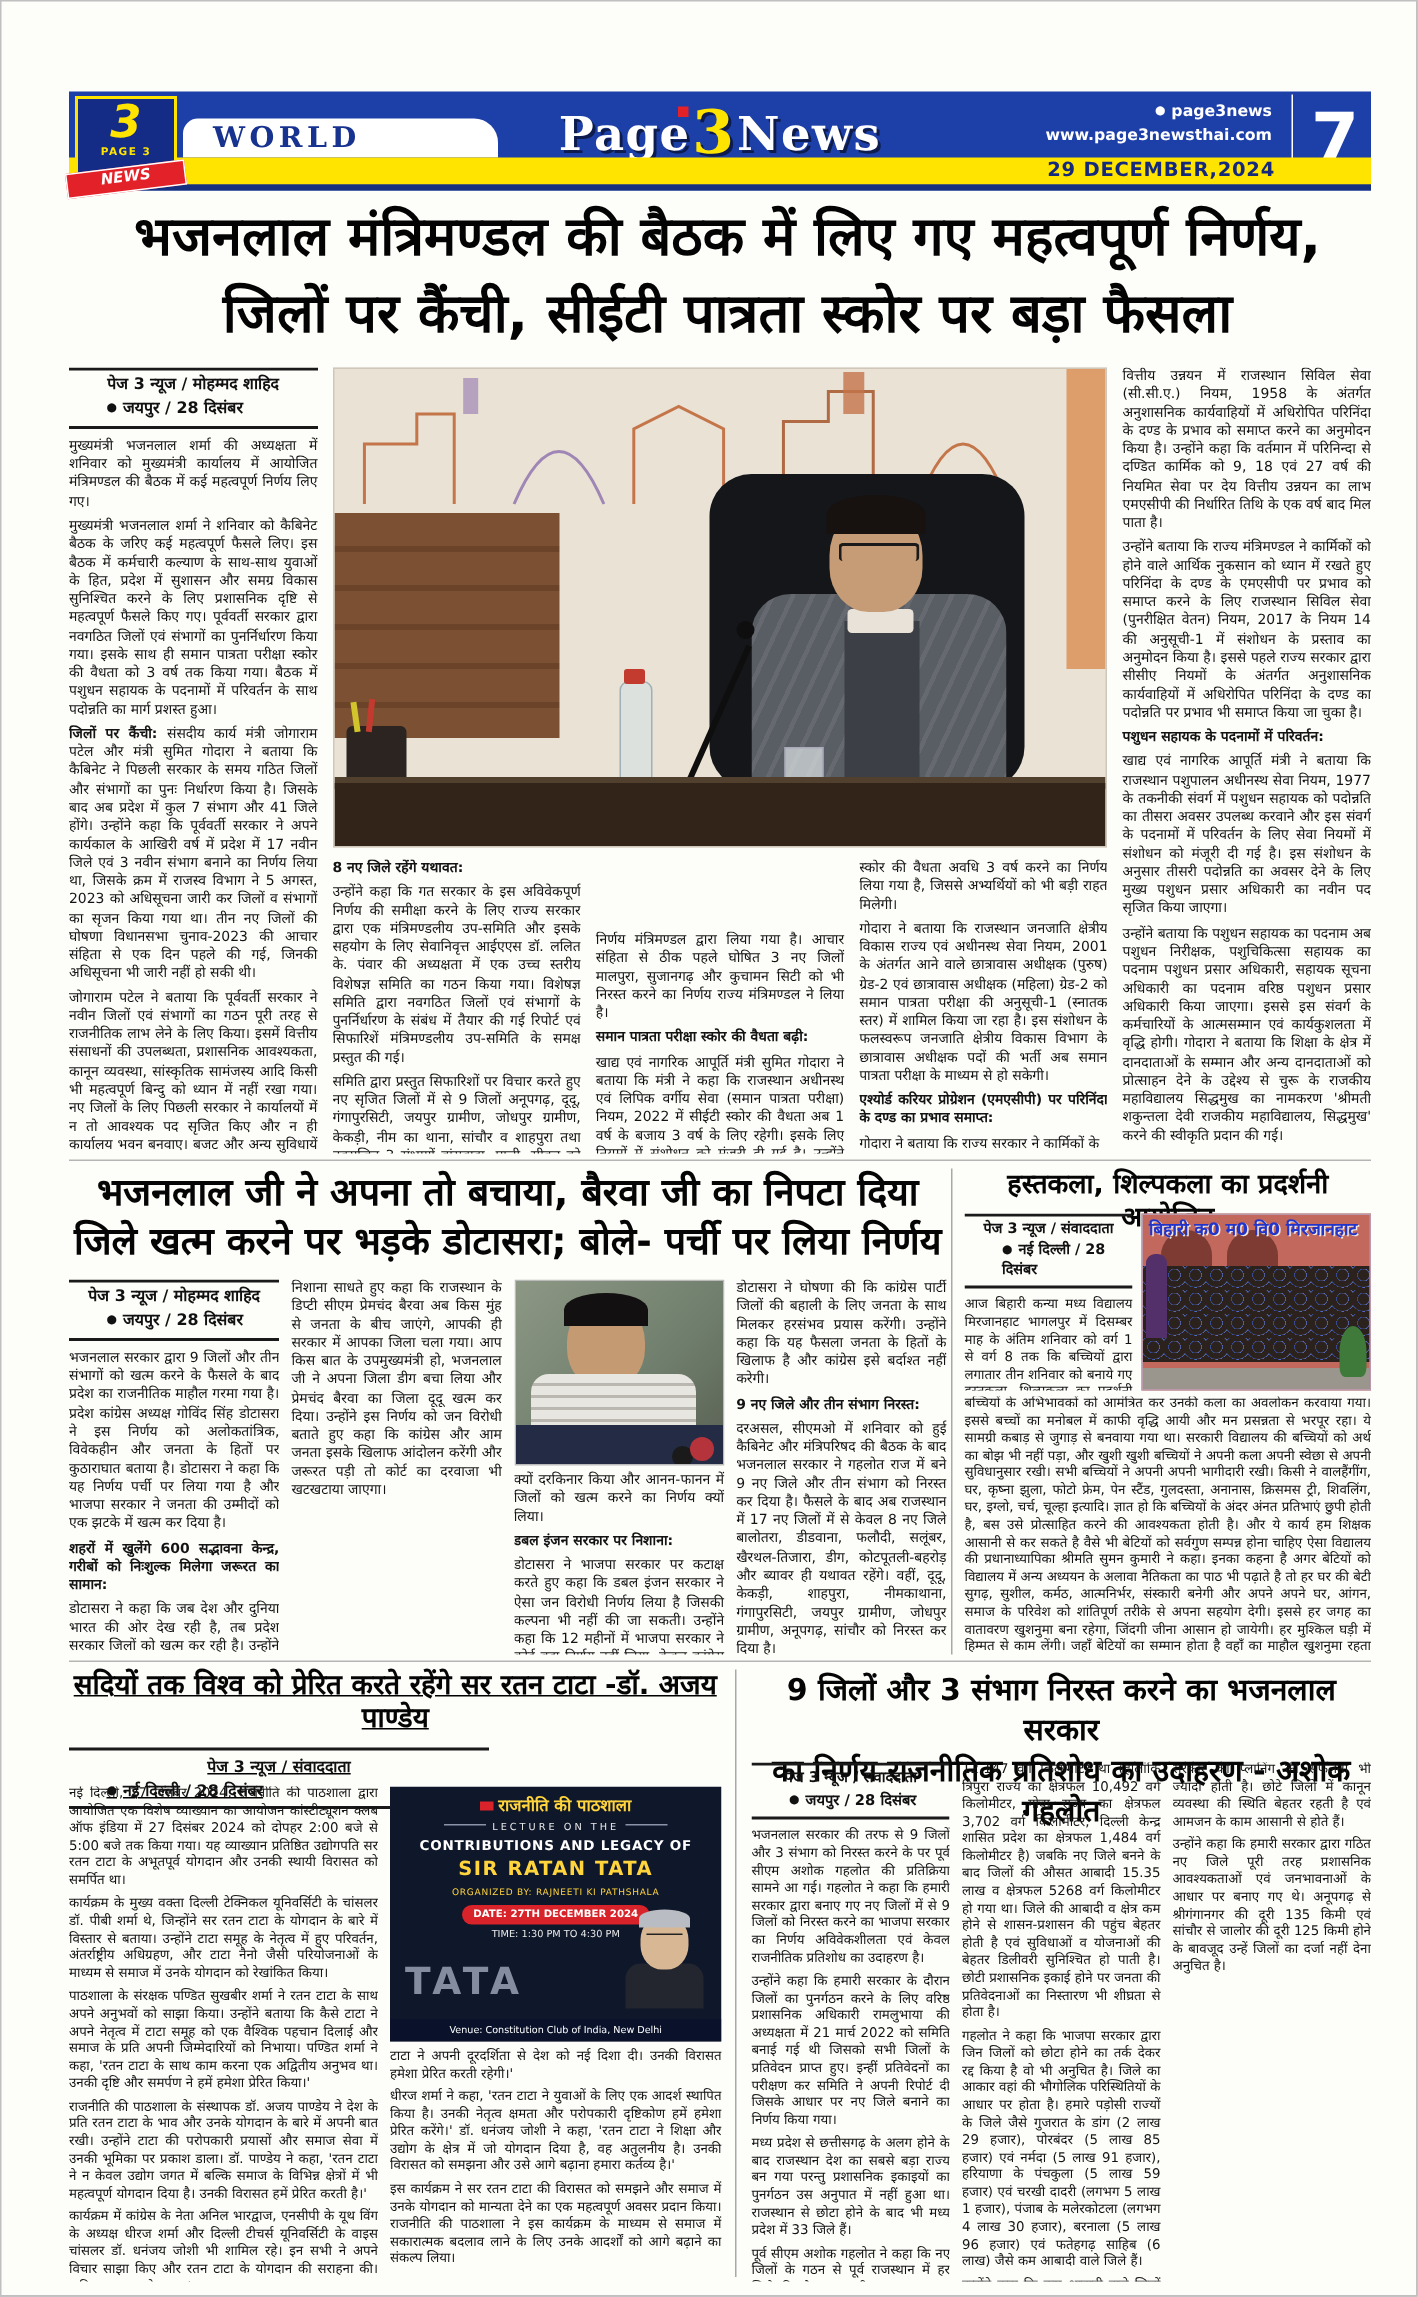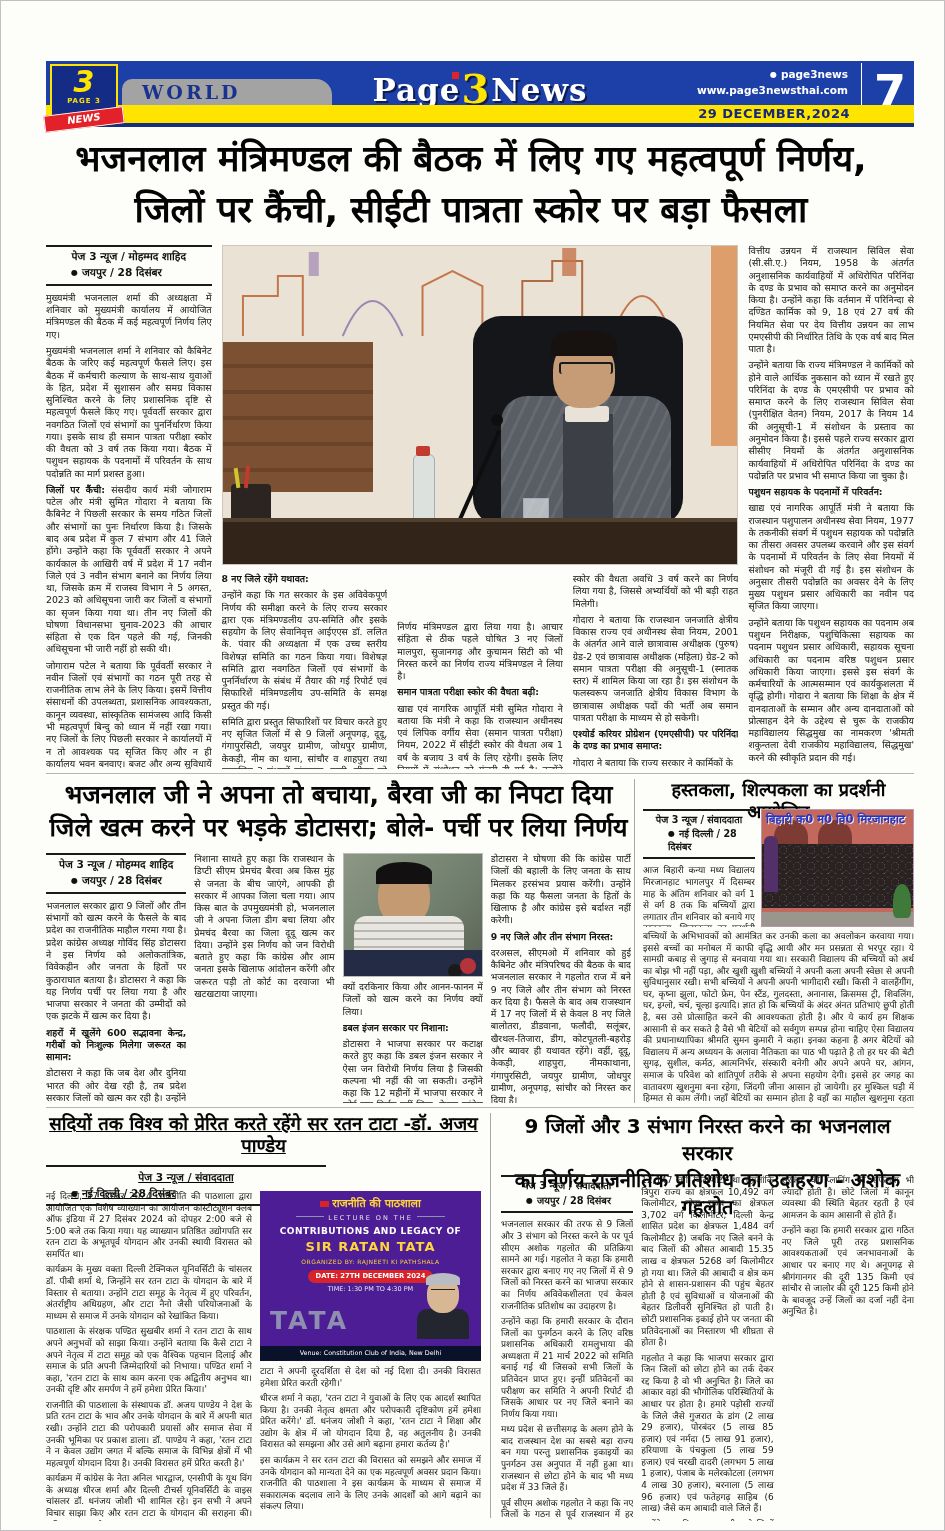--- a/index.html
+++ b/index.html
@@ -9,34 +9,34 @@
   
   .hdr{position:absolute;left:45px;top:60px;width:868px;height:66px;background:#1d3fa8;}
   .hdr-yellowstrip{position:absolute;left:0;right:0;top:44px;height:18px;background:#ffe400;}
   .hdr-navybar{position:absolute;left:0;right:0;top:62px;height:4px;background:#16307f;}
   .hdr-date{position:absolute;right:64px;top:45px;font-size:13px;font-weight:bold;color:#15297c;letter-spacing:.5px;}
   .logo-box{position:absolute;left:4px;top:3px;width:64px;height:56px;background:#142c86;border:2px solid #ffe400;z-index:3;text-align:center;}
   .logo-3{font-size:30px;font-weight:bold;font-style:italic;color:#ffe400;line-height:30px;display:block;margin-top:1px;}
   .logo-page{font-size:7px;font-weight:bold;color:#ffe400;display:block;letter-spacing:1px;}
   .logo-ribbon{position:absolute;left:-8px;bottom:-6px;width:78px;height:15px;background:#e32129;border:1px solid #fff;
                transform:rotate(-7deg);color:#fff;font-style:italic;font-weight:bold;font-size:10px;line-height:14px;}
-  .world-tab{position:absolute;left:76px;top:18px;width:210px;height:26px;background:#a3a3a3;border-radius:10px 16px 0 0;
+  .world-tab{position:absolute;left:76px;top:18px;width:210px;height:26px;background:#ffffff;border-radius:10px 16px 0 0;
              color:#17338f;font-family:"DejaVu Serif",serif;font-weight:bold;font-size:19px;line-height:27px;
              letter-spacing:3px;padding-left:20px;box-sizing:border-box;}
   .masthead{position:absolute;left:0;right:0;top:2px;text-align:center;color:#fff;
             font-family:"DejaVu Serif",serif;font-weight:bold;text-shadow:2px 2px 0 rgba(0,0,0,.55);}
   .masthead .mw{font-size:31px;letter-spacing:1px;}
   .masthead .m3{font-size:40px;color:#ffe400;padding:0 2px;position:relative;top:2px;}
   .m3notch{display:inline-block;width:7px;height:7px;background:#e32129;vertical-align:22px;margin-left:-8px;}
   .hdr-right{position:absolute;right:66px;top:6px;text-align:right;color:#fff;font-size:10.5px;font-weight:bold;line-height:1.5;}
   .hdr-page7{position:absolute;right:8px;top:2px;color:#fff;font-size:46px;font-weight:bold;line-height:58px;
              border-left:1px solid #fff;padding-left:12px;height:58px;}
 
   
-  .headline-main{position:absolute;left:36px;top:132px;width:868px;text-align:center;
+  .headline-main{position:absolute;left:50px;top:132px;width:868px;text-align:center;
                  font-weight:800;font-size:36px;line-height:1.42;color:#030303;}
   .headline-2{font-weight:800;font-size:25px;line-height:1.3;text-align:center;color:#050505;}
   .headline-3{font-weight:800;font-size:18px;line-height:1.2;text-align:center;color:#050505;}
   .headline-4{font-weight:800;font-size:20px;line-height:1.35;text-align:center;color:#050505;}
 
   
   .news-col{font-size:9.3px;line-height:1.32;text-align:justify;color:#141414;overflow:hidden;}
   .news-col p{margin:0 0 4px;}
   .news-col .subhead{font-weight:bold;}
   .small-col{font-size:8.9px;line-height:1.3;}
@@ -114,21 +114,21 @@
   .ps-caption{position:absolute;left:4px;top:1px;color:#2334c9;font-weight:bold;font-size:11.5px;white-space:nowrap;
               text-shadow:1px 1px 0 #efe7e0;}
   .craft-body{position:absolute;left:0;top:152px;width:271px;height:172px;}
 
   
   .sec3L{position:absolute;left:45px;top:1112px;width:435px;height:408px;text-decoration:underline;}
   .sec3L .byline-box{width:280px;box-sizing:border-box;}
   .sec3L-cols{position:absolute;left:0;top:78px;width:435px;height:330px;display:flex;gap:8px;}
   .tcol1{width:206px;} .tcol2{width:221px;}
 
-  .poster{position:relative;width:221px;height:170px;background:#4c1d95;overflow:hidden;margin-bottom:5px;
+  .poster{position:relative;width:221px;height:170px;background:#0f172a;overflow:hidden;margin-bottom:5px;
           text-align:center;color:#fff;}
   .po-brand{margin-top:6px;font-size:11px;font-weight:bold;color:#ffd43c;}
   .po-cap{display:inline-block;width:9px;height:6px;background:#d8232a;margin-right:3px;}
   .po-lecture{font-size:6.5px;letter-spacing:2px;color:#e8e8e8;margin-top:3px;}
   .po-line{display:inline-block;width:28px;height:1px;background:#8a93a8;vertical-align:3px;margin:0 4px;}
   .po-title{font-size:9px;font-weight:bold;letter-spacing:.5px;margin-top:3px;}
   .po-name{font-size:13px;font-weight:bold;color:#ffd43c;letter-spacing:1px;margin-top:2px;}
   .po-org{font-size:6px;color:#ffd43c;margin-top:2px;letter-spacing:.5px;}
   .po-date{display:inline-block;background:#d8232a;color:#fff;font-size:6.8px;font-weight:bold;
            border-radius:8px;padding:2px 8px;margin-top:4px;}

